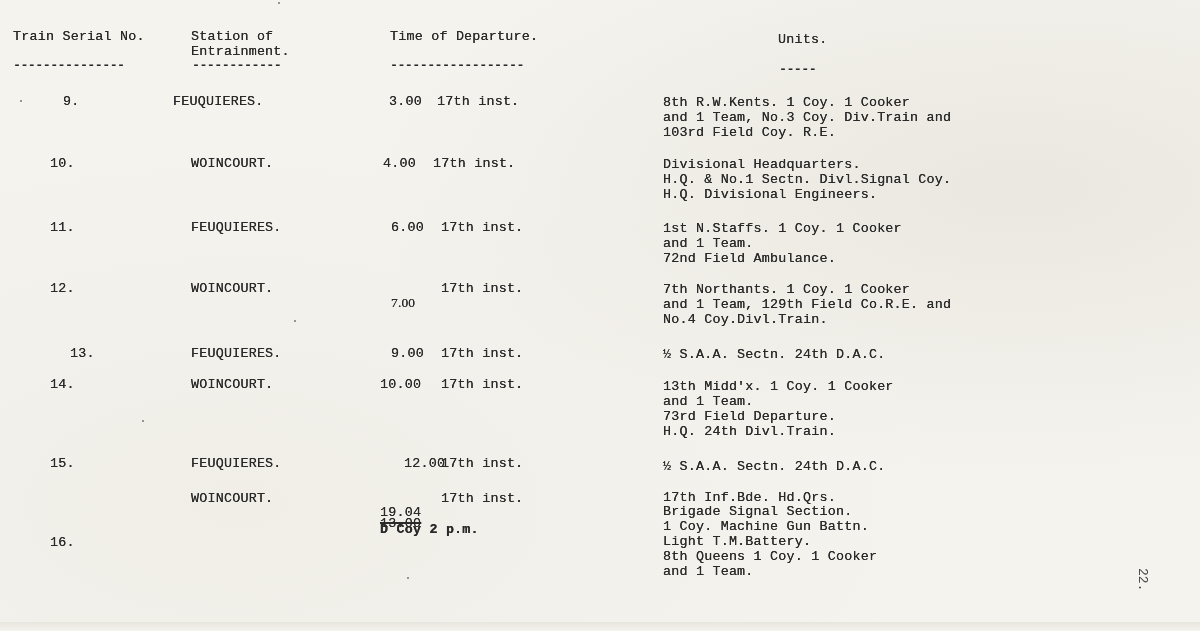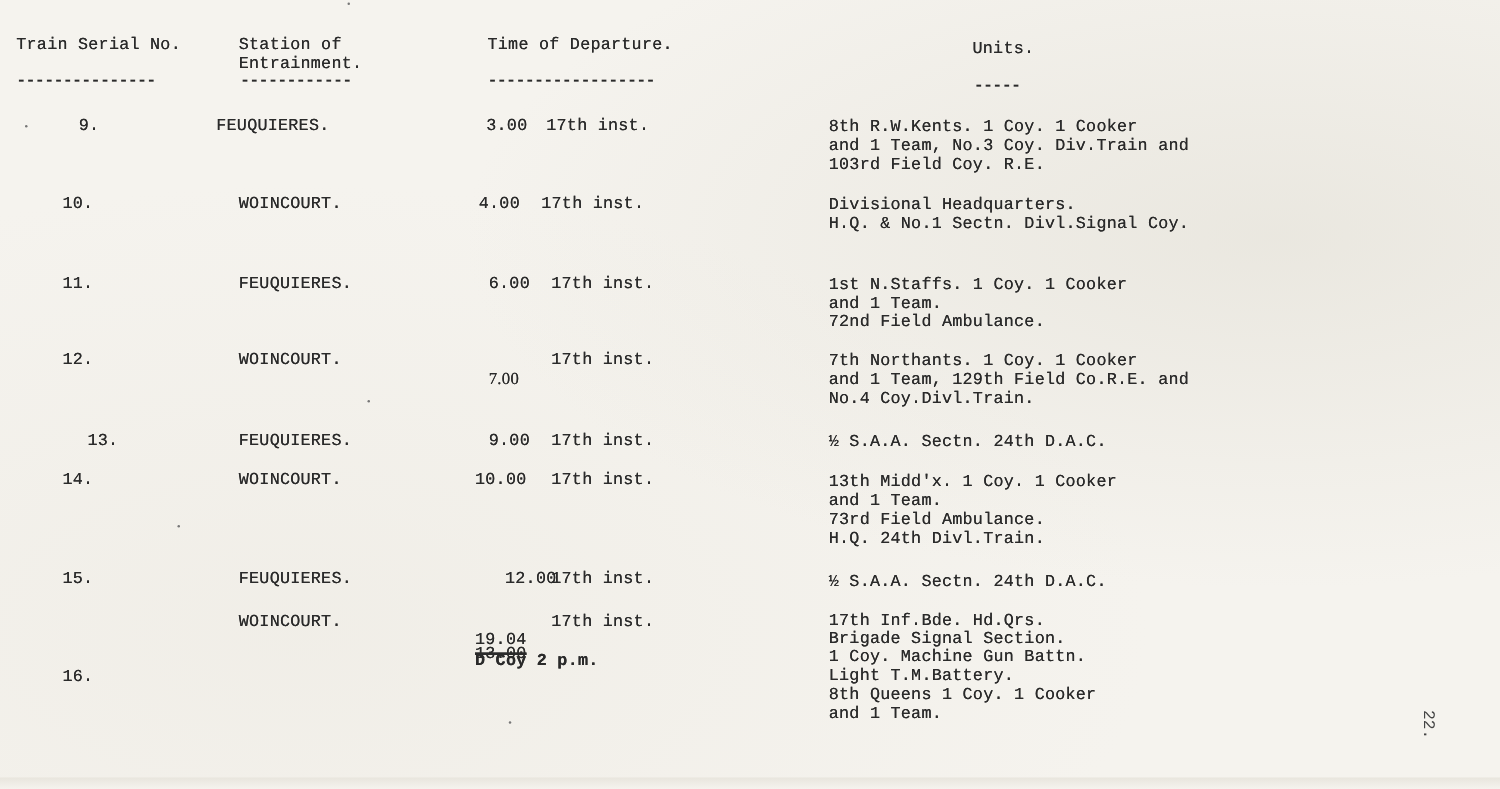--- a/index.html
+++ b/index.html
@@ -102,20 +102,21 @@
   </div>
 
   <div>
     <div class="t" style="left:50px; top:156px;">10.</div>
     <div class="t" style="left:191px; top:156px;">WOINCOURT.</div>
     <div class="t" style="left:383px; top:156px;">4.00</div>
     <div class="t" style="left:433px; top:156px;">17th inst.</div>
     <div class="units-block" style="top:157px;">
       <span class="t">Divisional Headquarters.</span>
       <span class="t">H.Q. &amp; No.1 Sectn. Divl.Signal Coy.</span>
+      <span class="t">H.Q. Divisional Engineers.</span>
     </div>
   </div>
 
   <div>
     <div class="t" style="left:50px; top:220px;">11.</div>
     <div class="t" style="left:191px; top:220px;">FEUQUIERES.</div>
     <div class="t" style="left:391px; top:220px;">6.00</div>
     <div class="t" style="left:441px; top:220px;">17th inst.</div>
     <div class="units-block" style="top:221px;">
       <span class="t">1st N.Staffs. 1 Coy. 1 Cooker</span>
@@ -147,21 +148,21 @@
   </div>
 
   <div>
     <div class="t" style="left:50px; top:377px;">14.</div>
     <div class="t" style="left:191px; top:377px;">WOINCOURT.</div>
     <div class="t" style="left:380px; top:377px;">10.00</div>
     <div class="t" style="left:441px; top:377px;">17th inst.</div>
     <div class="units-block" style="top:379px;">
       <span class="t">13th Midd'x. 1 Coy. 1 Cooker</span>
       <span class="t">and 1 Team.</span>
-      <span class="t">73rd Field Ambulance.</span>
+      <span class="t">73rd Field Departure.</span>
       <span class="t">H.Q. 24th Divl.Train.</span>
     </div>
   </div>
 
   <div>
     <div class="t" style="left:50px; top:456px;">15.</div>
     <div class="t" style="left:191px; top:456px;">FEUQUIERES.</div>
     <div class="t" style="left:380px; top:456px;margin-left:24px;">12.00</div>
     <div class="t" style="left:441px; top:456px;">17th inst.</div>
     <div class="units-block" style="top:459px;">

